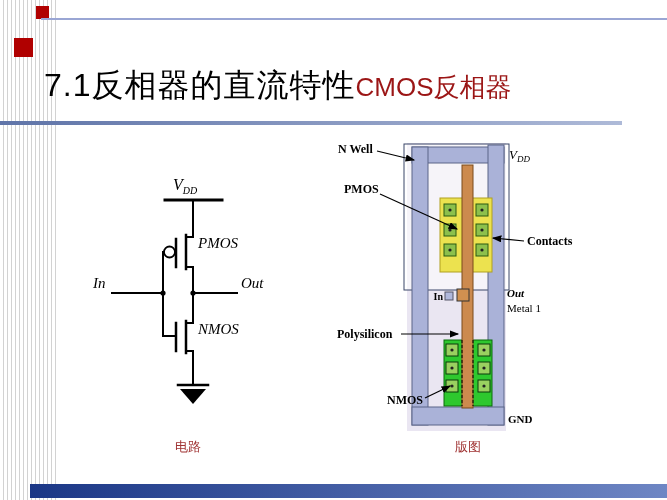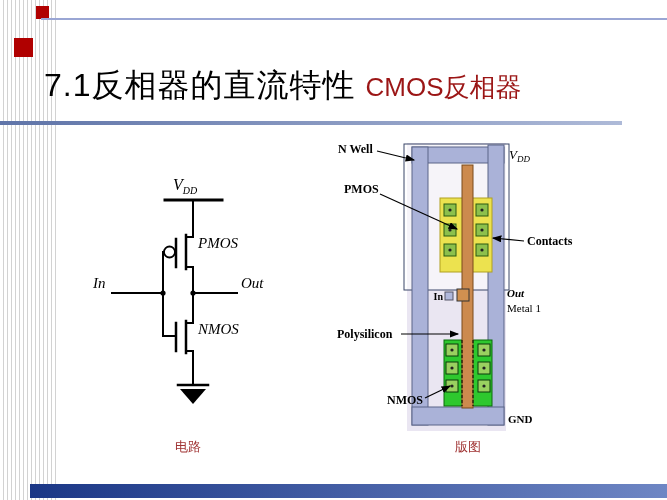--- a/index.html
+++ b/index.html
@@ -37,21 +37,20 @@
     white-space: nowrap;
   }
   .title-main {
     font-size: 32px;
     color: #000000;
     letter-spacing: 1px;
   }
   .title-sub {
     font-size: 26px;
     color: #9b1515;
-    margin-left: 10px;
   }
   .divider {
     position: absolute;
     left: 0; top: 121px;
     width: 622px; height: 4px;
     background: linear-gradient(to right, #5f74a8, #aebad8);
   }
   .figure {
     position: absolute;
     left: 65px; top: 138px;

